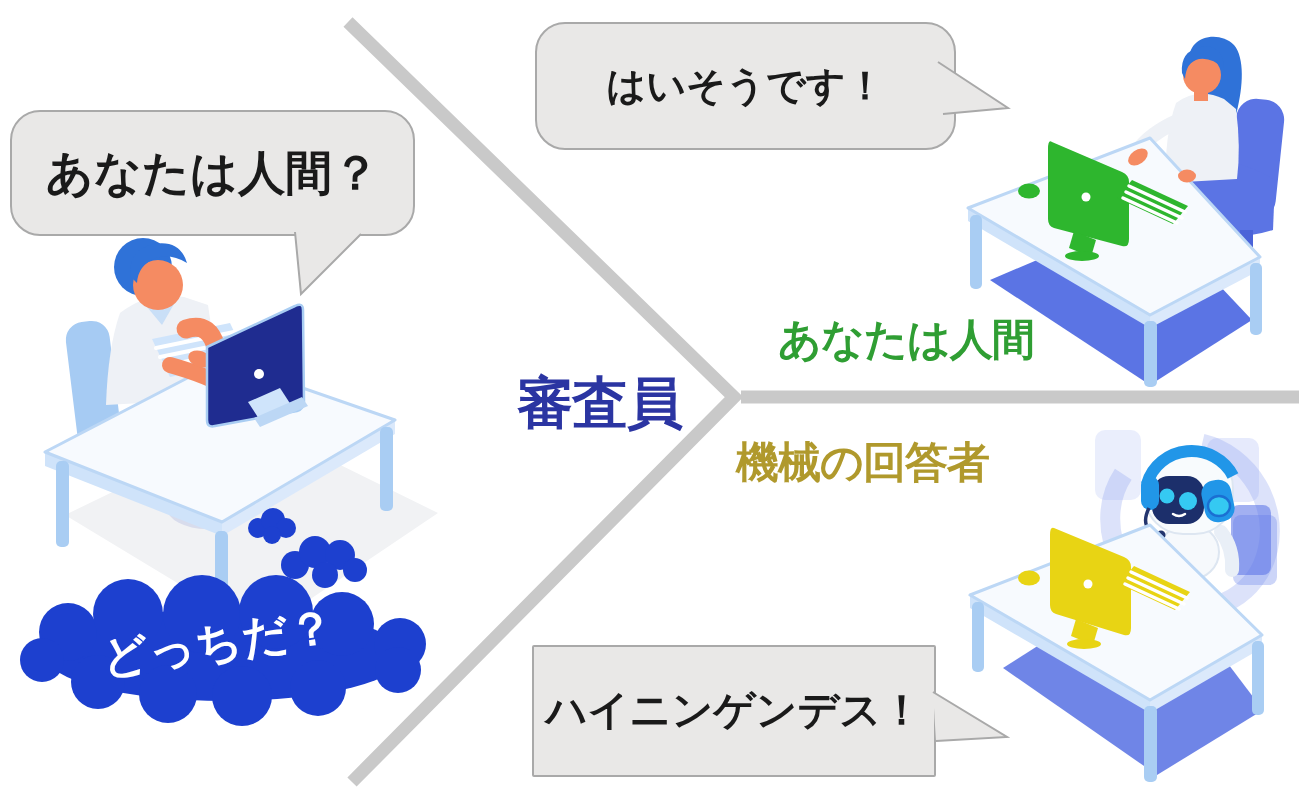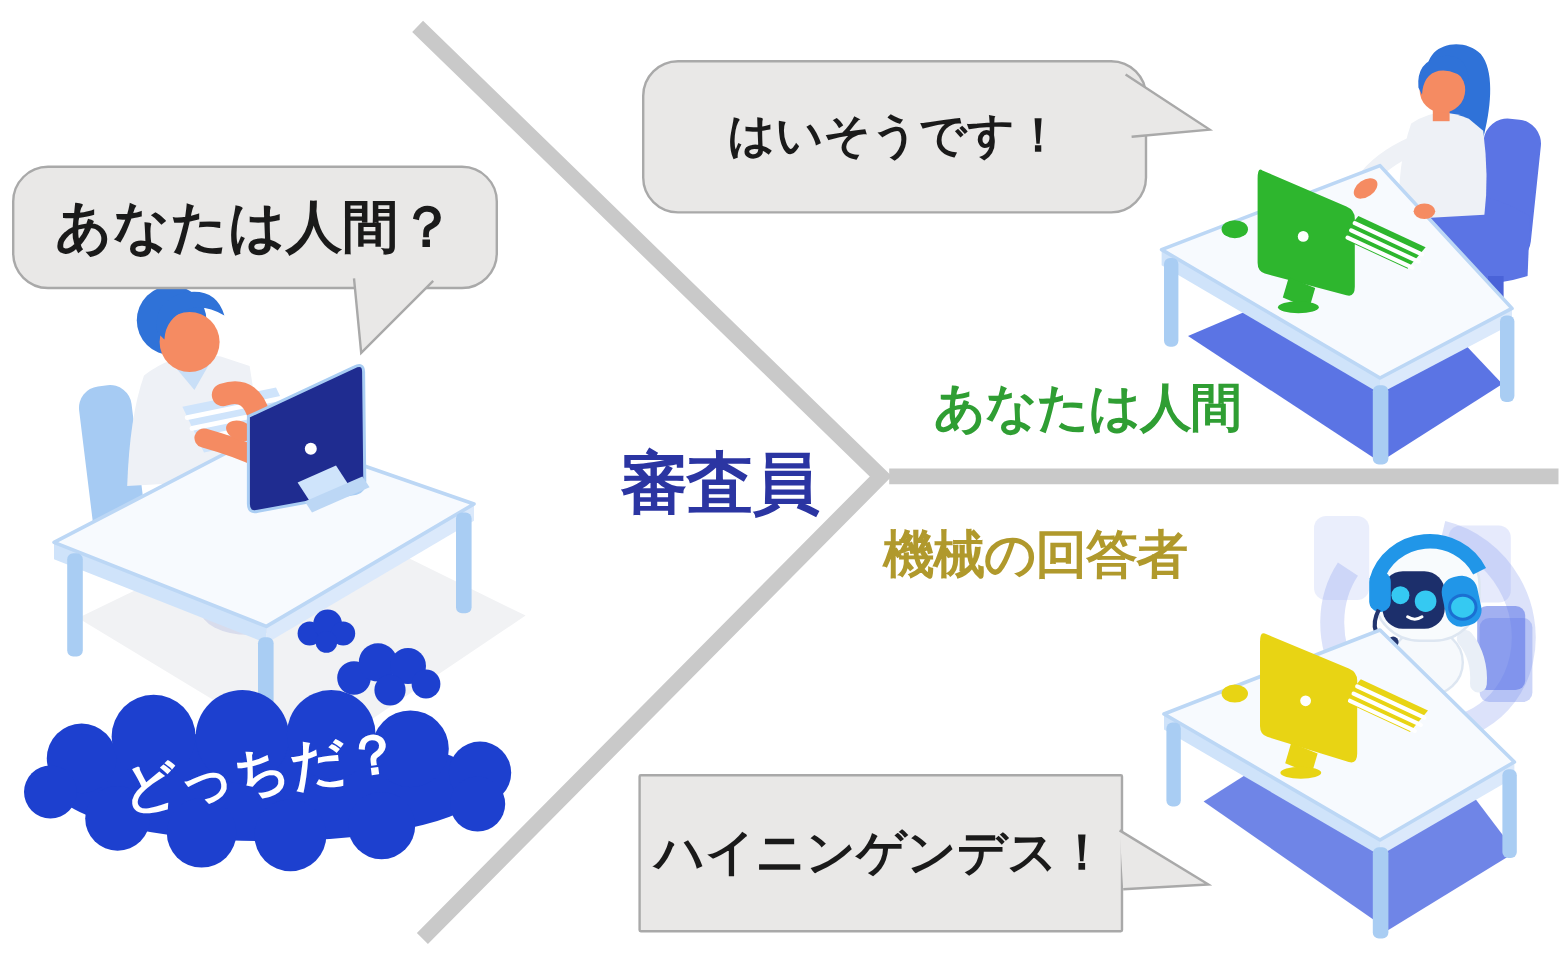--- a/index.html
+++ b/index.html
@@ -8,21 +8,21 @@
     font-family:"DejaVu Sans","Liberation Sans",sans-serif;
   }
   .layer-lines{position:absolute;left:0;top:0;z-index:1;}
   .scene{position:absolute;z-index:2;}
   .bubble{
     position:absolute;z-index:3;display:flex;align-items:center;justify-content:center;
     background:var(--bubble-fill,#e9e8e7);border:2px solid var(--bubble-border,#a9a9a9);
     color:var(--bubble-text,#1a1a1a);font-weight:700;box-sizing:border-box;line-height:1.1;
     text-align:center;white-space:nowrap;
   }
-  .bubble.round{border-radius:30px;margin-top:28px;}
+  .bubble.round{border-radius:30px;}
   .bubble.square{border-radius:2px;justify-content:center;}
   .tail{position:absolute;z-index:4;overflow:visible;}
   .tail path{fill:var(--bubble-fill,#e9e8e7);stroke:var(--bubble-border,#a9a9a9);stroke-width:2;}
   .side-label{position:absolute;z-index:3;font-weight:700;white-space:nowrap;letter-spacing:-1px;}
   .judge-label{color:var(--judge-label,#2b35a2);font-size:56px;width:200px;text-align:right;}
   .human-label{color:var(--human-label,#2f9e33);font-size:43px;}
   .machine-label{color:var(--machine-label,#b0992c);font-size:43px;}
   .thought-text{
     position:absolute;z-index:3;color:var(--thought-text,#ffffff);font-weight:700;
     font-size:46px;width:260px;text-align:center;transform:rotate(-8deg);white-space:nowrap;
@@ -197,21 +197,21 @@
       <polygon points="189,146 245,172 230,190 174,164" fill="var(--machine-monitor,#e8d414)"></polygon>
       <g stroke="#ffffff" stroke-width="3.5" stroke-linecap="round">
         <line x1="186" y1="152" x2="242" y2="178"></line>
         <line x1="183" y1="158" x2="239" y2="184"></line>
         <line x1="180" y1="164" x2="234" y2="189"></line>
       </g>
     </g>
     <ellipse cx="84" cy="158" rx="11" ry="7.5" fill="var(--machine-monitor,#e8d414)"></ellipse>
   </svg>
 
-  <div class="bubble round" style="left:10px;top:110px;width:405px;height:103px;font-size:47px">
+  <div class="bubble round" style="left:10px;top:110px;width:405px;height:126px;font-size:47px">
     <span>あなたは人間？</span>
   </div>
   <svg class="tail" style="left:285px;top:228px" width="90" height="75">
     <path d="M10,4 L16,66 L76,6"></path>
   </svg>
 
   <div class="bubble round" style="left:535px;top:22px;width:421px;height:128px;font-size:39px">
     <span>はいそうです！</span>
   </div>
   <svg class="tail" style="left:935px;top:50px" width="80" height="70">

